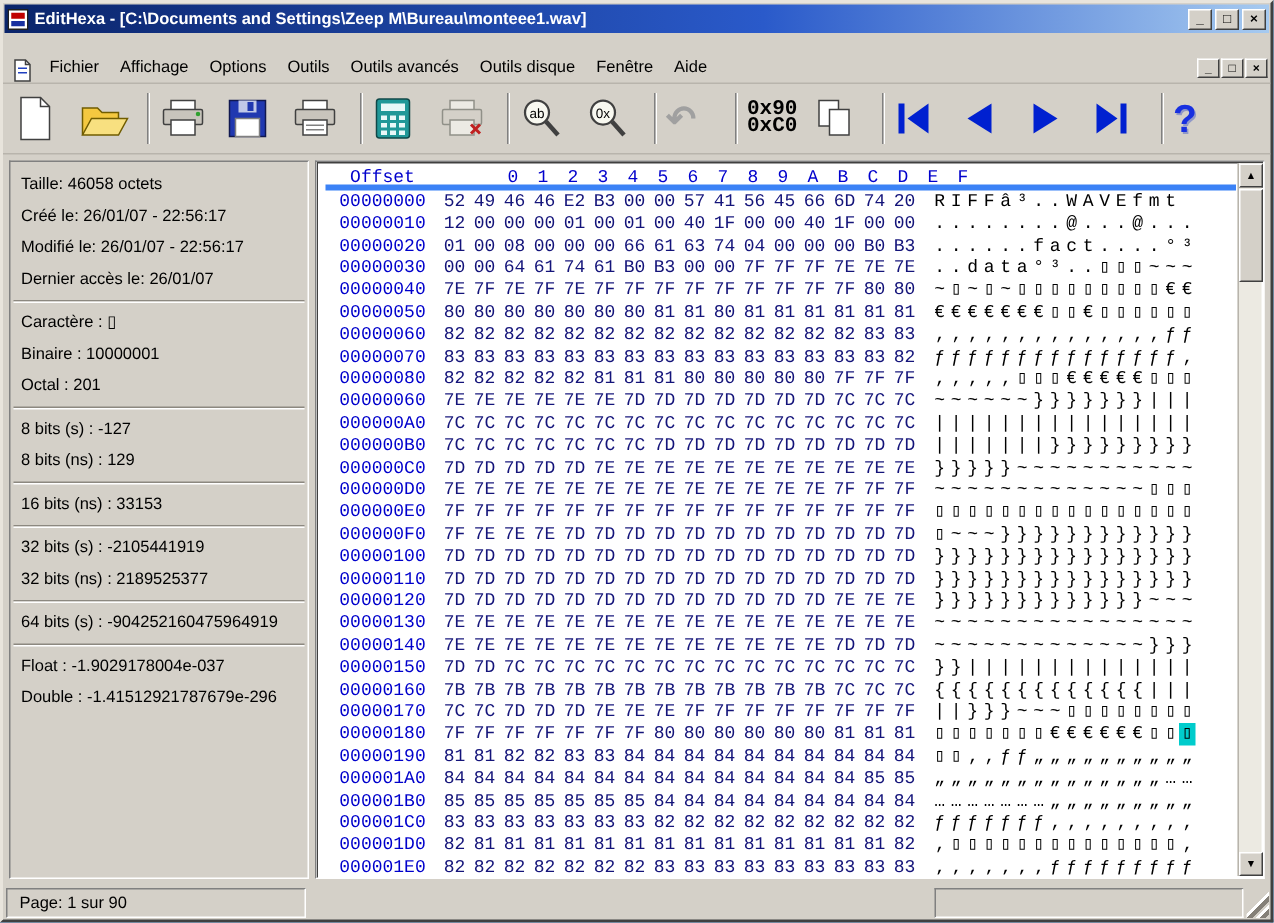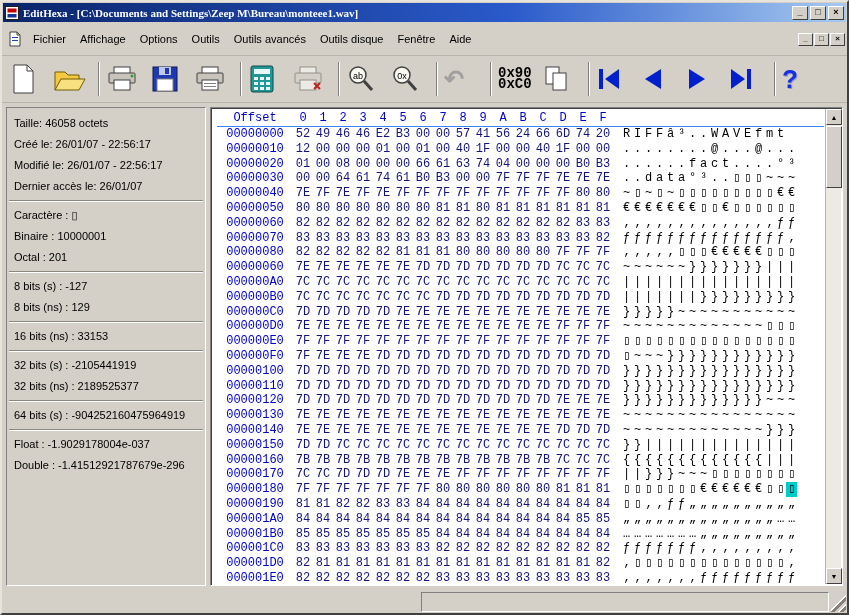--- a/index.html
+++ b/index.html
@@ -10,29 +10,29 @@
     font-family:"Liberation Sans",sans-serif;font-size:11px;color:#000;
     display:flex;flex-direction:column;overflow:hidden;
   }
   
   .titlebar{
     height:19px;flex:0 0 19px;margin:1px;
     background:linear-gradient(90deg,#0A246A,#2A5ACA 60%,#A6CAF0);
     display:flex;align-items:center;padding:0 2px;color:#fff;
   }
   .titlebar .title{font-weight:bold;font-size:11px;margin-left:4px;flex:1;
-    white-space:nowrap;overflow:hidden;font-family:Liberation Serif, serif;}
+    white-space:nowrap;overflow:hidden;}
   .winbtn{
     width:16px;height:14px;margin-left:2px;background:#D4D0C8;
     border:1px solid;border-color:#fff #404040 #404040 #fff;
     font-size:9px;font-weight:bold;color:#000;line-height:11px;text-align:center;
     padding:0;font-family:"Liberation Sans",sans-serif;
   }
   
-  .menubar{height:22px;flex:0 0 22px;display:flex;align-items:center;padding:16px 2px;
+  .menubar{height:22px;flex:0 0 22px;display:flex;align-items:flex-start;padding:16px 2px;
     border-bottom:1px solid #B8B4AC;}
   .mdi-doc{width:16px;height:16px;margin:0 3px;}
   .menu-item{padding:3px 7px;cursor:default;}
   .menu-spacer{flex:1;}
   .mdibtn{
     width:15px;height:13px;margin-left:1px;background:#D4D0C8;
     border:1px solid;border-color:#fff #404040 #404040 #fff;
     font-size:8px;font-weight:bold;line-height:10px;text-align:center;padding:0;
     font-family:"Liberation Sans",sans-serif;
   }
@@ -60,21 +60,21 @@
   .info-sep{height:2px;margin:3px 0;border-top:1px solid #8C8880;border-bottom:1px solid #FFF;}
   
   .hex-view{
     flex:1;margin:4px 4px 4px 2px;background:#fff;position:relative;
     border:1px solid;border-color:#808080 #fff #fff #808080;
     box-shadow:inset 1px 1px 0 #404040;
     font-family:"Liberation Mono",monospace;font-size:12px;overflow:hidden;
   }
   .hex-content{position:absolute;left:2px;top:2px;right:18px;bottom:2px;padding:1px 0 0 4px;overflow:hidden;}
   .hex-row{display:flex;height:14.8px;line-height:14.8px;white-space:nowrap;}
-  .hex-header{border-bottom:1px solid #3b82f6;color:#0000CC;height:16px;line-height:15px;}
+  .hex-header{border-bottom:4px solid #3b82f6;color:#0000CC;height:16px;line-height:15px;gap:39px;}
   .offset-cell{width:76px;flex:0 0 76px;text-align:center;color:#0000CC;}
   .hex-bytes{display:inline-flex;}
   .byte-cell{width:20px;flex:0 0 20px;text-align:center;color:#14147A;}
   .hcol{width:20px;flex:0 0 20px;text-align:center;color:#0000CC;}
   .ascii-bytes{display:inline-flex;margin-left:8px;}
   .ascii-cell{width:11px;flex:0 0 11px;text-align:center;color:#000;}
   .ascii-cell.cursor{background:#00CCCC;}
   
   .scrollbar{position:absolute;top:1px;right:1px;bottom:1px;width:16px;background:#ECEAE2;
     border-left:1px solid #B8B4AC;}
@@ -311,21 +311,21 @@
                 <span class="byte-cell">49</span>
                 <span class="byte-cell">46</span>
                 <span class="byte-cell">46</span>
                 <span class="byte-cell">E2</span>
                 <span class="byte-cell">B3</span>
                 <span class="byte-cell">00</span>
                 <span class="byte-cell">00</span>
                 <span class="byte-cell">57</span>
                 <span class="byte-cell">41</span>
                 <span class="byte-cell">56</span>
-                <span class="byte-cell">24</span>
+                <span class="byte-cell">45</span>
                 <span class="byte-cell">66</span>
                 <span class="byte-cell">6D</span>
                 <span class="byte-cell">74</span>
                 <span class="byte-cell">20</span>
               </span>
               <span class="ascii-bytes">
                 <span class="ascii-cell">R</span>
                 <span class="ascii-cell">I</span>
                 <span class="ascii-cell">F</span>
                 <span class="ascii-cell">F</span>
@@ -1557,18 +1557,19 @@
       <div class="scrollbar">
         <button class="sb-btn sb-up">▲</button>
         <div class="sb-thumb"></div>
         <button class="sb-btn sb-down">▼</button>
       </div>
     </div>
 
   </div>
 
   <div class="statusbar">
+    <div class="sb-panel sb-page">Page: 1 sur 90</div>
     <div class="sb-panel sb-offset">Offset: hex= 0000018F - dec= 399</div>
     <div class="sb-panel sb-fill"></div>
     <div class="sb-grip"></div>
   </div>
 
 </div>
 
 </body></html>

